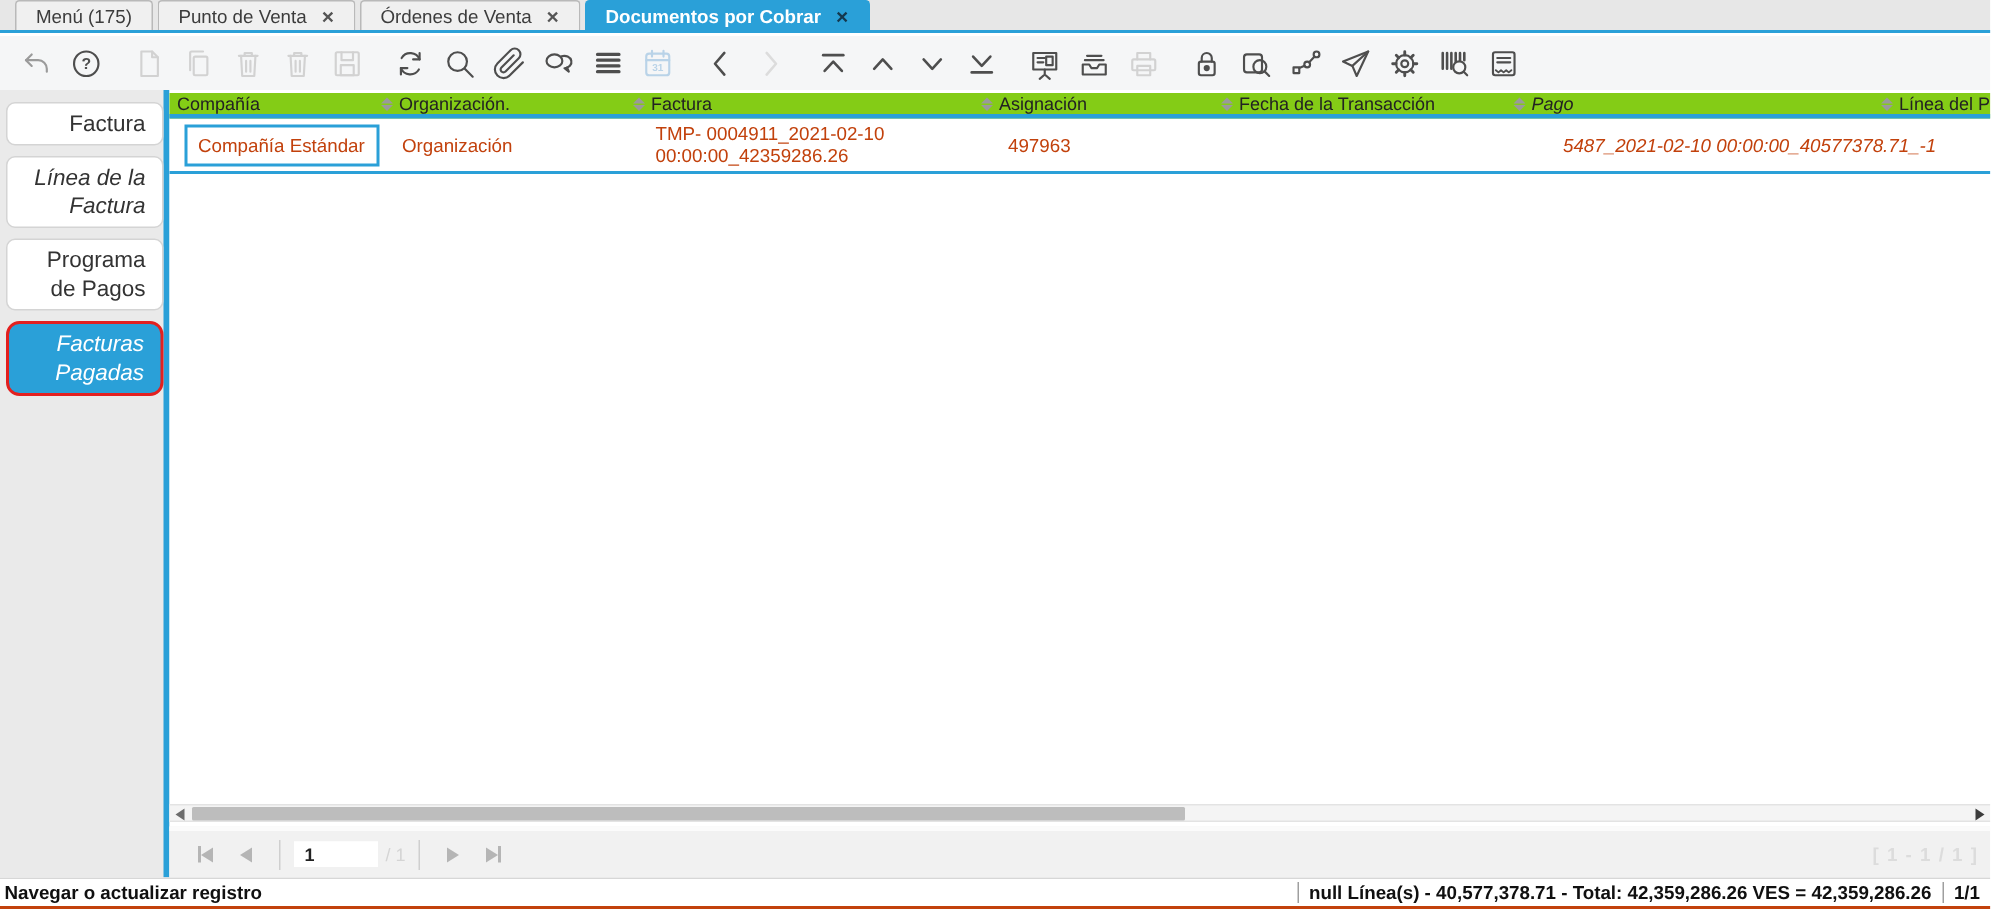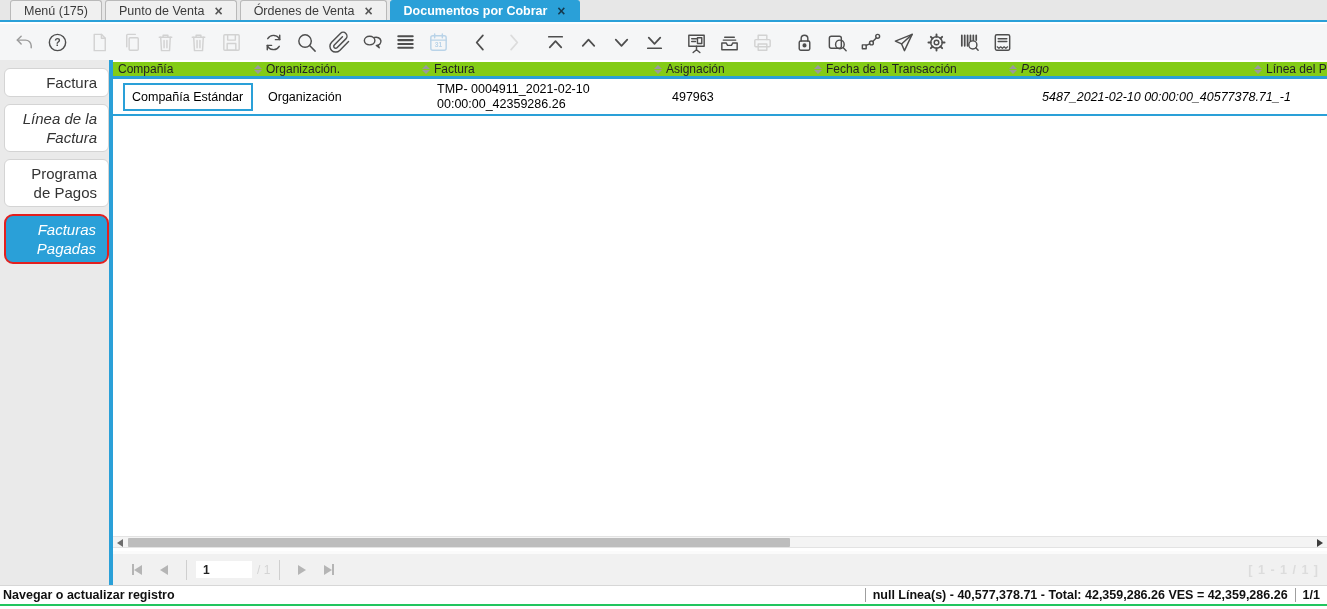--- a/index.html
+++ b/index.html
@@ -45,21 +45,21 @@
          font-size:12px;color:#222;align-items:center;}
   .gcol{display:flex;align-items:center;white-space:nowrap;overflow:hidden;flex:none;height:100%;}
   .w0{width:140px;padding-left:5px;}.w1{width:168px;}.w2{width:232px;}.w3{width:160px;}
   .w4{width:195px;}.w5{width:245px;font-style:italic;}.w6{flex:1;}
   .sort{display:inline-flex;flex-direction:column;align-items:center;margin:0 4px 0 1px;}
   .sort .up{width:0;height:0;border-left:4px solid transparent;border-right:4px solid transparent;
             border-bottom:4px solid #9a9a9a;margin-bottom:1px;}
   .sort .dn{width:0;height:0;border-left:4px solid transparent;border-right:4px solid transparent;
             border-top:4px solid #9a9a9a;}
 
-  .grow{display:flex;height:37px;border-bottom:2px solid var(--blue);font-size:12.5px;color:#000000;}
+  .grow{display:flex;height:37px;border-bottom:2px solid var(--blue);font-size:12.5px;color:#c2410c;}
   .gcell{flex:none;display:flex;align-items:center;height:100%;overflow:visible;}
   .sel-box{margin-left:5px;width:146px;height:28px;border:2px solid var(--blue);
            display:flex;align-items:center;padding-left:7px;background:#fff;}
   .pad15{padding-left:15px;}.pad19{padding-left:19px;}.pad34{padding-left:34px;white-space:nowrap;}
   .two-line{padding-left:16px;line-height:15px;}
 
   
   .hscroll{position:absolute;left:0;right:0;top:476px;height:12px;background:#f4f4f4;
            border-top:1px solid #e3e3e3;border-bottom:1px solid #e3e3e3;}
   .hs-thumb{position:absolute;left:15px;top:1px;height:9px;width:662px;background:#bdbdbd;border-radius:1px;}
@@ -77,21 +77,21 @@
   .tri-l{border-top:5.5px solid transparent;border-bottom:5.5px solid transparent;border-right:8px solid currentColor;}
   .tri-r{border-top:5.5px solid transparent;border-bottom:5.5px solid transparent;border-left:8px solid currentColor;}
   .pg-sep{width:1px;height:20px;background:#cfcfcf;margin:0 9px;}
   .pg-input{width:56px;height:17px;background:#fff;border:1px solid #fff;font-size:12px;font-weight:bold;
             color:#222;padding:0 0 0 6px;font-family:"Liberation Sans",sans-serif;outline:none;}
   .pg-total{color:#d4d4d4;font-size:12px;margin-left:5px;}
   .pg-range{position:absolute;right:8px;color:#dcdcdc;font-size:12.5px;letter-spacing:1px;font-weight:bold;}
 
   
   .statusbar{position:absolute;left:0;top:585px;width:100%;height:21px;background:#fff;
-             border-top:1px solid #d7d7d7;border-bottom:2px solid #22c55e;
+             border-top:1px solid #d7d7d7;border-bottom:2px solid #c2410c;
              display:flex;align-items:center;font-size:12.5px;font-weight:bold;color:#101010;}
   .sb-left{padding-left:3px;flex:1;}
   .sb-div{width:1px;height:14px;background:#9f9f9f;margin:0 7px;}
   .sb-page{margin-right:7px;}
 </style>
 </head>
 <body>
 
 <div class="screen">
 

